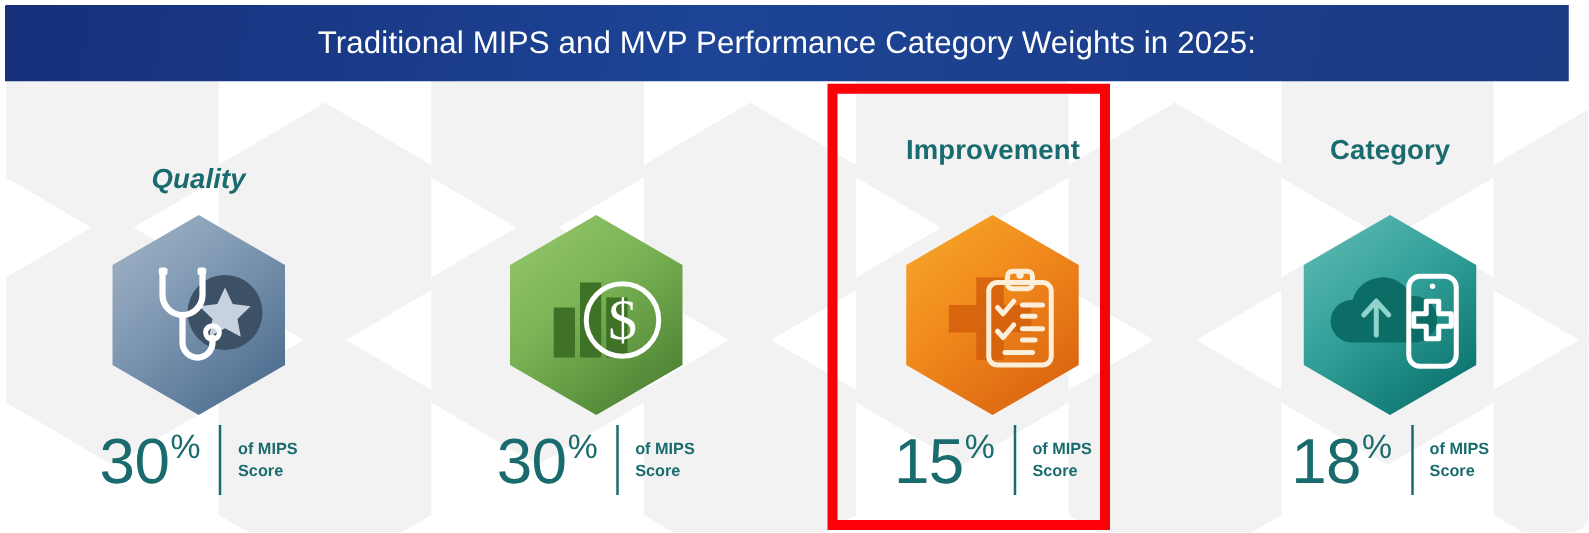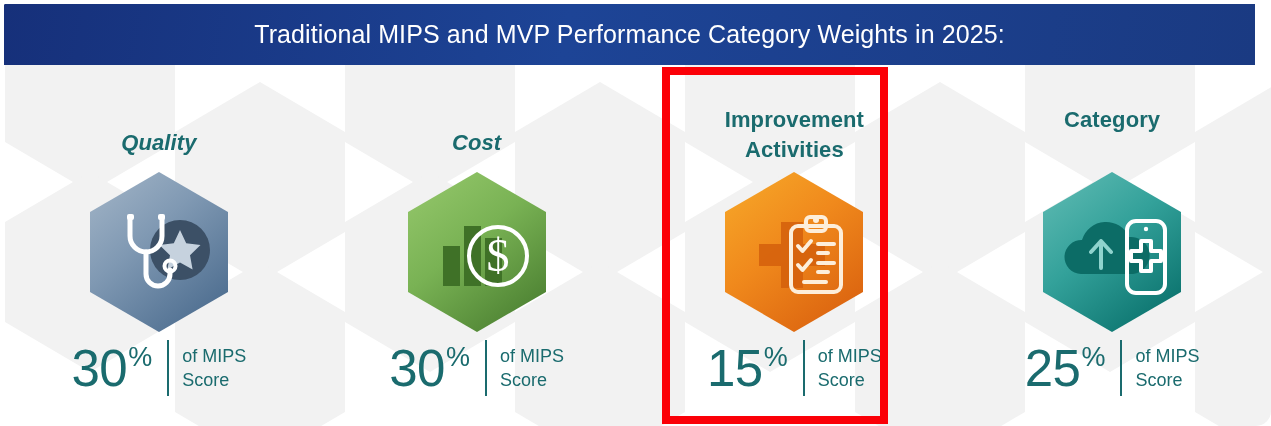--- a/index.html
+++ b/index.html
@@ -125,22 +125,22 @@
     margin-left: 1px;
   }
   .pct-divider {
     width: 2px;
     height: 56px;
     background: #1a6b6e;
     margin: 0 13px 0 15px;
   }
   .pct-caption {
     color: #1a6b6e;
-    font-size: 18px;
-    font-weight: 400;
+    font-size: 13px;
+    font-weight: 700;
     line-height: 1.35;
   }
   .pct-caption span { display: block; }
 
   
   .highlight-box {
     position: absolute;
     left: 662px;
     top: 67px;
     width: 226px;
@@ -216,23 +216,20 @@
         <div class="pct-sign">%</div>
         <div class="pct-divider"></div>
         <div class="pct-caption">
           <span>of MIPS</span>
           <span>Score</span>
         </div>
       </div>
     </div>
 
     <div class="card one-line">
-      <div class="card-label">
-        <span>Cost</span>
-      </div>
 
       <div class="hex-wrap">
         <svg width="146" height="164" viewBox="0 0 146 164" xmlns="http://www.w3.org/2000/svg">
           <defs>
             <linearGradient id="gc" x1="0" y1="0" x2="0.7" y2="1">
               <stop offset="0%" stop-color="#97c96d"></stop>
               <stop offset="50%" stop-color="#79b254"></stop>
               <stop offset="100%" stop-color="#4f8434"></stop>
             </linearGradient>
           </defs>
@@ -254,21 +251,20 @@
         <div class="pct-caption">
           <span>of MIPS</span>
           <span>Score</span>
         </div>
       </div>
     </div>
 
     <div class="card two-line">
       <div class="card-label">
         <div>Improvement</div>
-        <div>Activities</div>
       </div>
 
       <div class="hex-wrap">
         <svg width="146" height="164" viewBox="0 0 146 164" xmlns="http://www.w3.org/2000/svg">
           <defs>
             <linearGradient id="gi" x1="0" y1="0" x2="0.7" y2="1">
               <stop offset="0%" stop-color="#f7aa2a"></stop>
               <stop offset="50%" stop-color="#f0891c"></stop>
               <stop offset="100%" stop-color="#dc6510"></stop>
             </linearGradient>
@@ -320,21 +316,21 @@
             <path d="M42 104 a17 17 0 0 1 1 -34 a25 25 0 0 1 47 -3 a16 16 0 0 1 4 37 z" fill="#0c6c66"></path>
             <path d="M62 98 v-26 m0 -1 l-10 11 m10 -11 l10 11" fill="none" stroke="#8fd3cd" stroke-width="4" stroke-linecap="round" stroke-linejoin="round"></path>
             <rect x="88" y="51" width="38" height="72" rx="9" fill="none" stroke="#ffffff" stroke-width="4"></rect>
             <circle cx="107" cy="59" r="2.2" fill="#ffffff"></circle>
             <path d="M102 71 h10 v10 h10 v10 h-10 v10 h-10 v-10 h-10 v-10 h10 z" transform="translate(0,0)" fill="none" stroke="#ffffff" stroke-width="4" stroke-linejoin="round"></path>
           </g>
         </svg>
       </div>
 
       <div class="pct-row">
-        <div class="pct-number">25</div>
+        <div class="pct-number">18</div>
         <div class="pct-sign">%</div>
         <div class="pct-divider"></div>
         <div class="pct-caption">
           <span>of MIPS</span>
           <span>Score</span>
         </div>
       </div>
     </div>
 
   </div>

